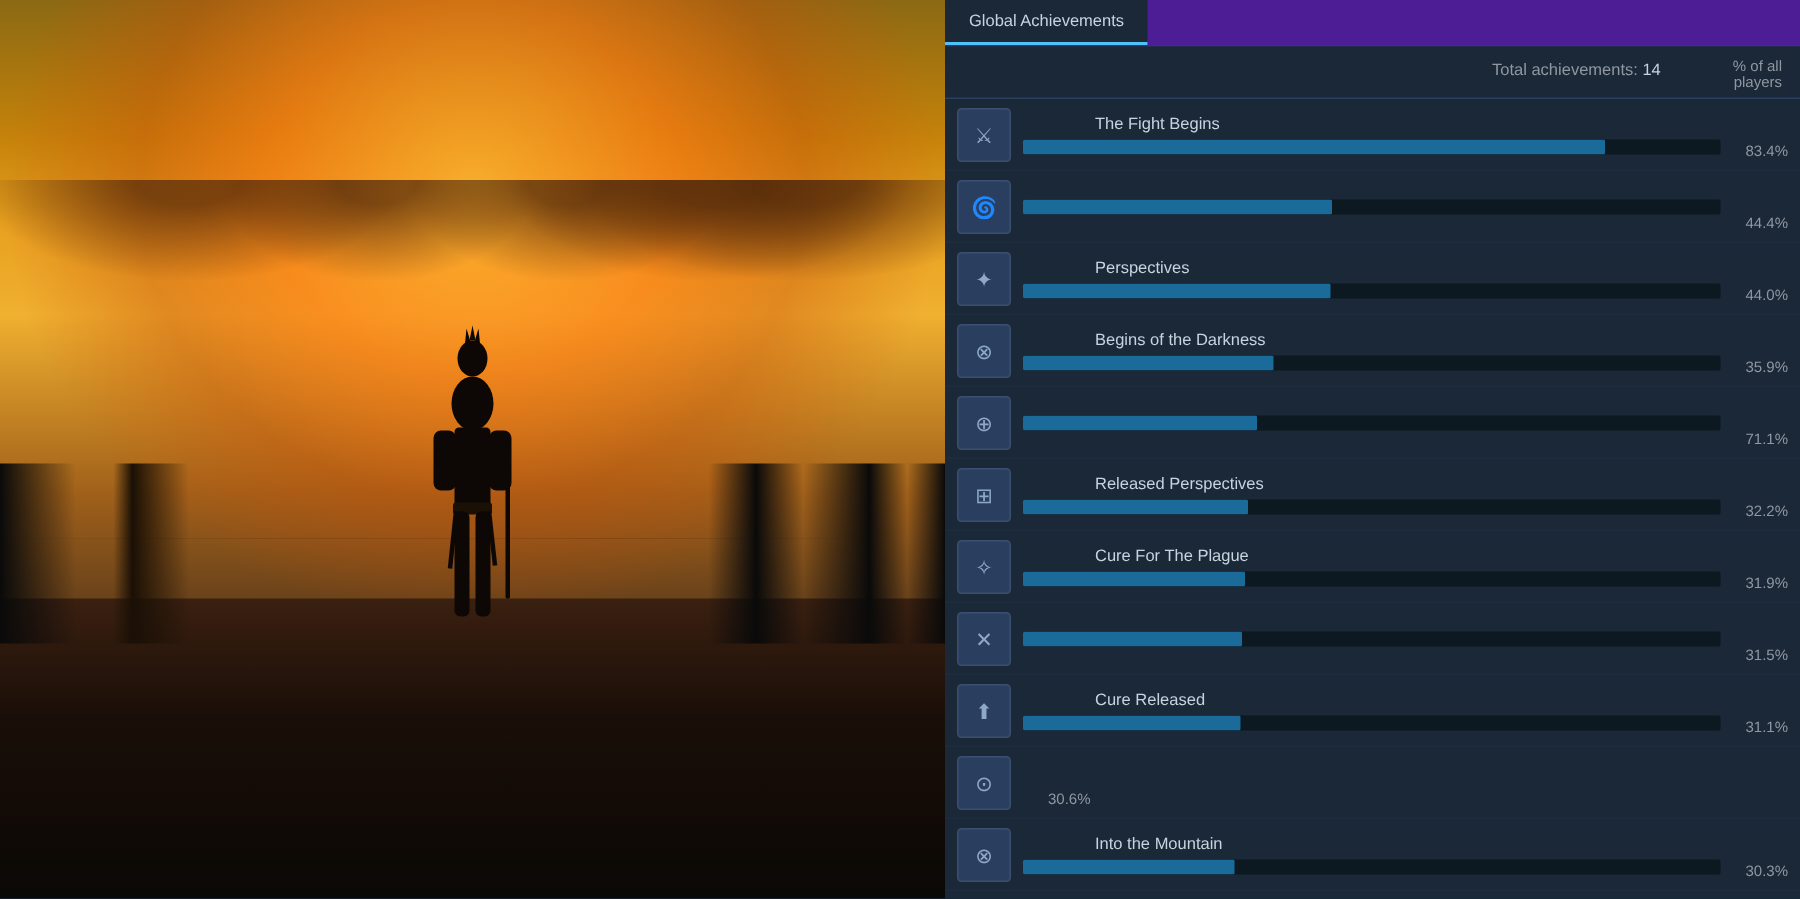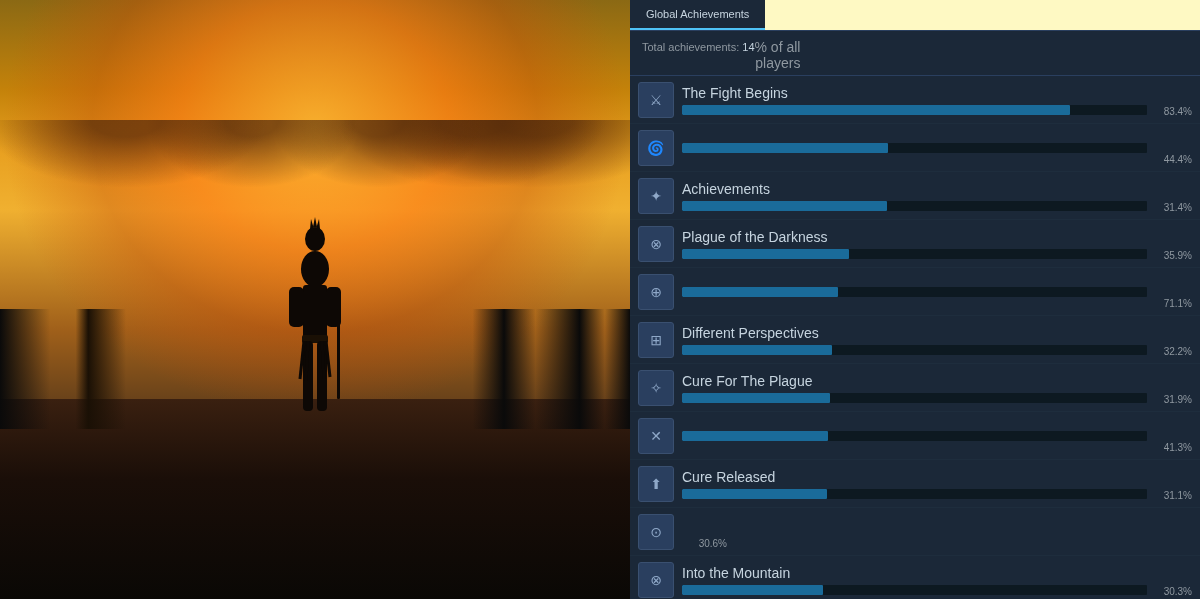--- a/index.html
+++ b/index.html
@@ -76,21 +76,21 @@
     
     .right-panel {
       flex: 1;
       background: #1b2838;
       display: flex;
       flex-direction: column;
       overflow: hidden;
     }
 
     .tab-bar {
-      background: #fef9c3;
+      background: #4c1d95;
       padding: 0;
       display: flex;
       border-bottom: 1px solid #2a3f5f;
     }
 
     .tab {
       padding: 8px 16px;
       font-size: 11px;
       color: #c6d4df;
       border-bottom: 2px solid #4fc3f7;
@@ -99,38 +99,39 @@
     }
 
     .achievements-header {
       padding: 8px 12px 4px;
       background: #1b2838;
       border-bottom: 1px solid #2a3f5f;
     }
 
     .header-row {
       display: flex;
-      justify-content: flex-start;
+      justify-content: flex-end;
       align-items: flex-start;
     }
 
     .header-info {
       font-size: 11px;
       color: #8f98a0;
       line-height: 1.5;
     }
 
     .header-info .total {
       color: #c6d4df;
     }
 
     .header-right {
-      font-size: 14px;
+      font-size: 10px;
       color: #8f98a0;
       text-align: right;
+      margin-left: 48px;
     }
 
     .achievements-list {
       flex: 1;
       overflow-y: auto;
       background: #1b2838;
     }
 
     .achievements-list::-webkit-scrollbar {
       width: 6px;
@@ -166,23 +167,24 @@
     }
 
     .achievement-content {
       flex: 1;
       display: flex;
       flex-direction: column;
       justify-content: center;
     }
 
     .achievement-name {
-      font-size: 14px;
+      font-size: 11px;
       color: #c6d4df;
       margin-bottom: 4px;
+      margin-left: 48px;
     }
 
     .progress-bar-container {
       width: 100%;
       height: 10px;
       background: #0d1921;
       border-radius: 1px;
       overflow: hidden;
     }
 
@@ -276,50 +278,50 @@
         <div class="achievement-content">
           <div class="progress-bar-container">
             <div class="progress-bar" style="width: 44.4%;"></div>
           </div>
         </div>
         <div class="achievement-percent">44.4%</div>
       </div>
       <div class="achievement-row">
         <div class="achievement-icon">✦</div>
         <div class="achievement-content">
-          <div class="achievement-name">Achievements</div>
+          <div class="achievement-name">Perspectives</div>
           <div class="progress-bar-container">
             <div class="progress-bar" style="width: 44%;"></div>
           </div>
         </div>
-        <div class="achievement-percent">31.4%</div>
+        <div class="achievement-percent">44.0%</div>
       </div>
       <div class="achievement-row">
         <div class="achievement-icon">⊗</div>
         <div class="achievement-content">
-          <div class="achievement-name">Plague of the Darkness</div>
+          <div class="achievement-name">Begins of the Darkness</div>
           <div class="progress-bar-container">
             <div class="progress-bar" style="width: 35.9%;"></div>
           </div>
         </div>
         <div class="achievement-percent">35.9%</div>
       </div>
       <div class="achievement-row">
         <div class="achievement-icon">⊕</div>
         <div class="achievement-content">
           <div class="progress-bar-container">
             <div class="progress-bar" style="width: 33.5%;"></div>
           </div>
         </div>
         <div class="achievement-percent">71.1%</div>
       </div>
       <div class="achievement-row">
         <div class="achievement-icon">⊞</div>
         <div class="achievement-content">
-          <div class="achievement-name">Different Perspectives</div>
+          <div class="achievement-name">Released Perspectives</div>
           <div class="progress-bar-container">
             <div class="progress-bar" style="width: 32.2%;"></div>
           </div>
         </div>
         <div class="achievement-percent">32.2%</div>
       </div>
       <div class="achievement-row">
         <div class="achievement-icon">✧</div>
         <div class="achievement-content">
           <div class="achievement-name">Cure For The Plague</div>
@@ -329,21 +331,21 @@
         </div>
         <div class="achievement-percent">31.9%</div>
       </div>
       <div class="achievement-row">
         <div class="achievement-icon">✕</div>
         <div class="achievement-content">
           <div class="progress-bar-container">
             <div class="progress-bar" style="width: 31.5%;"></div>
           </div>
         </div>
-        <div class="achievement-percent">41.3%</div>
+        <div class="achievement-percent">31.5%</div>
       </div>
       <div class="achievement-row">
         <div class="achievement-icon">⬆</div>
         <div class="achievement-content">
           <div class="achievement-name">Cure Released</div>
           <div class="progress-bar-container">
             <div class="progress-bar" style="width: 31.1%;"></div>
           </div>
         </div>
         <div class="achievement-percent">31.1%</div>

